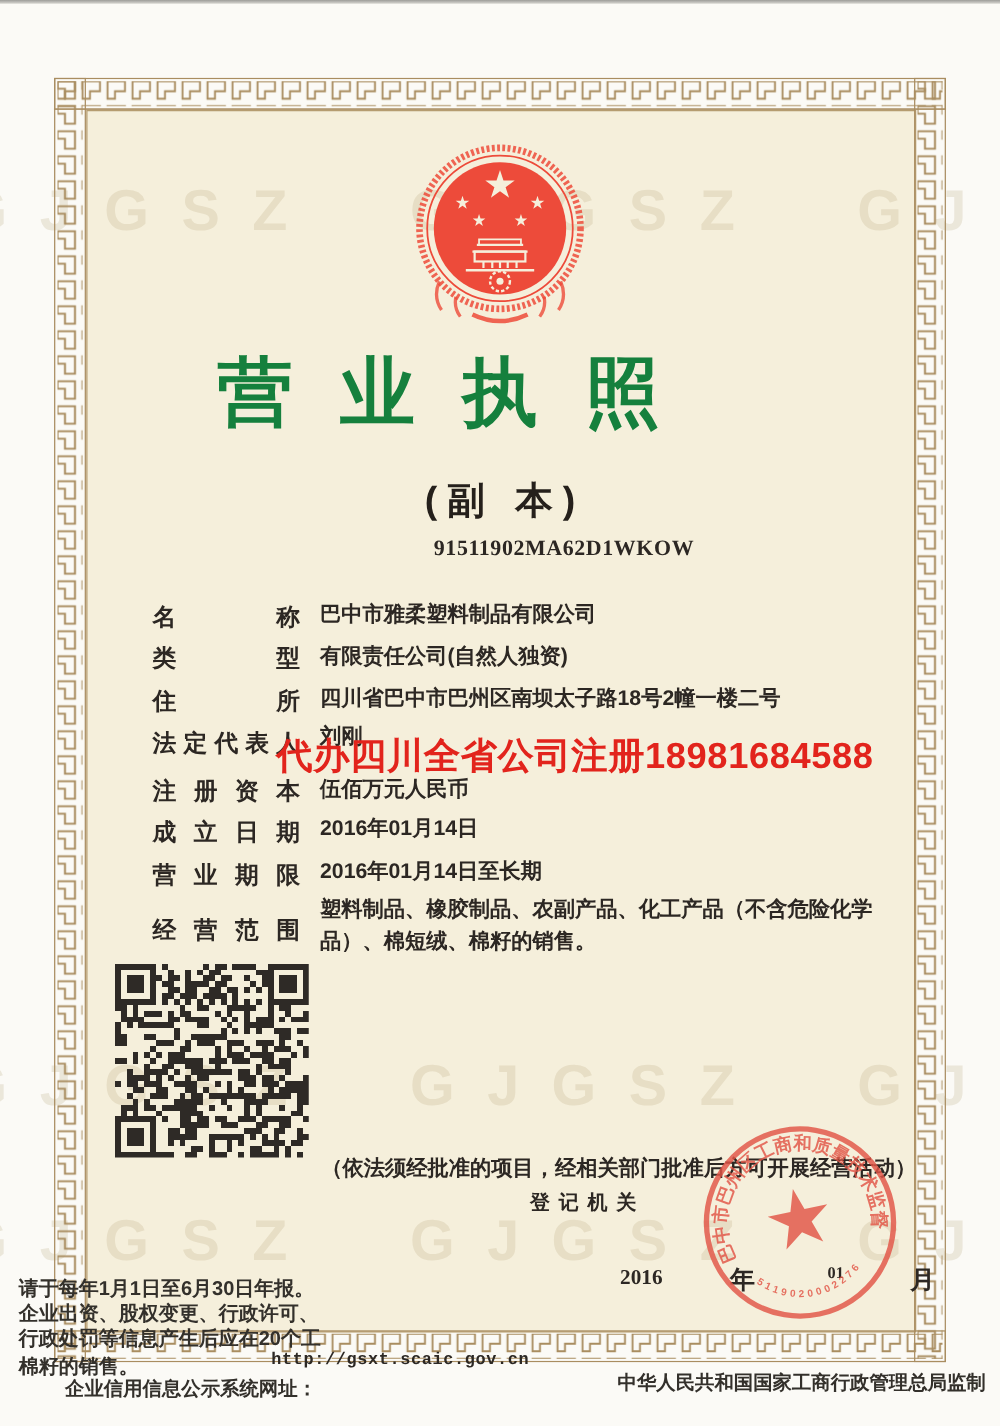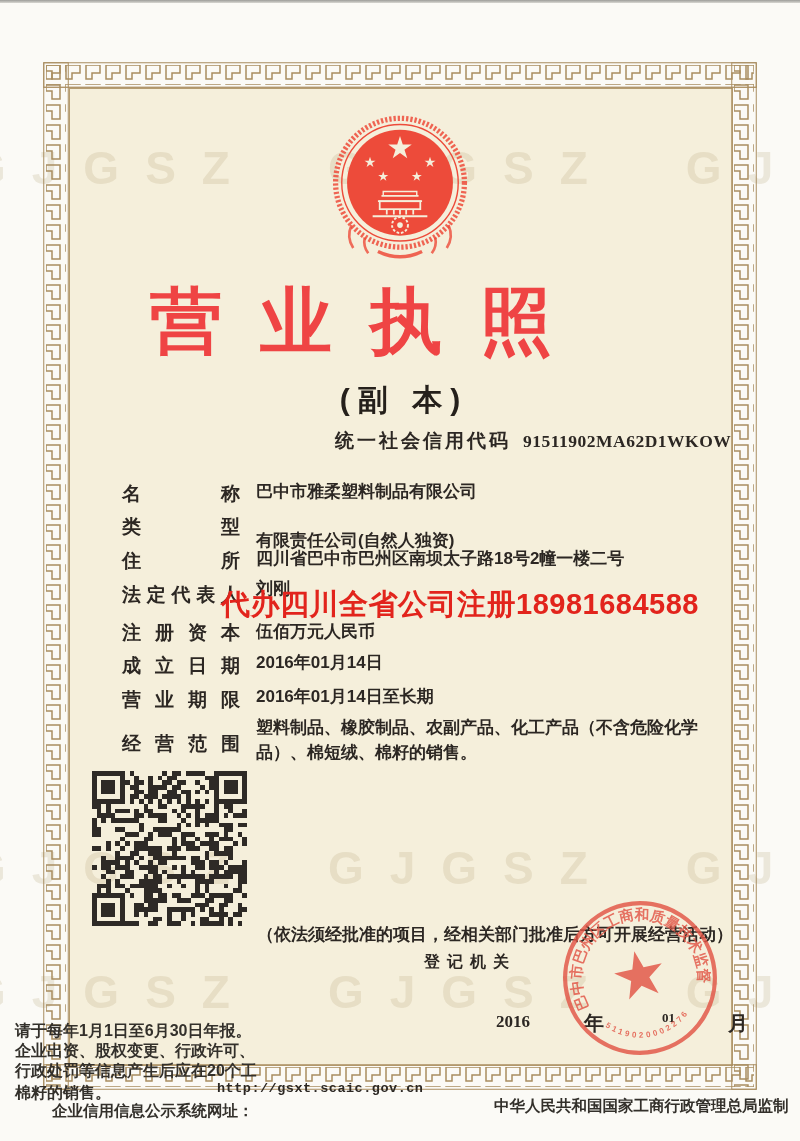--- a/index.html
+++ b/index.html
@@ -15,35 +15,35 @@
   .band{position:absolute;z-index:2;}
   
   .ghost{position:absolute;left:-30px;width:900px;white-space:nowrap;z-index:1;
          font-weight:700;font-size:46px;letter-spacing:26px;color:rgba(176,153,110,0.20);
          font-family:"Liberation Sans",sans-serif;}
   #ghost-1{top:138px;} #ghost-2{top:838px;} #ghost-3{top:962px;}
   
   #emblem{position:absolute;left:325px;top:112px;width:150px;height:152px;z-index:3;}
   
   #title{position:absolute;left:0;top:274px;width:702px;text-align:center;z-index:3;
-         font-size:72px;font-weight:900;color:#ef4444;letter-spacing:38px;text-indent:38px;
+         font-size:60px;font-weight:900;color:#15803d;letter-spacing:38px;text-indent:38px;
          font-family:"Liberation Sans",sans-serif;}
   #subtitle{position:absolute;left:0;top:380px;width:800px;text-align:center;z-index:3;
          font-size:30px;font-weight:700;color:#25201b;letter-spacing:8px;text-indent:8px;}
   #code-line{position:absolute;left:335px;top:428px;z-index:3;display:flex;align-items:baseline;}
   #code-label{font-size:19px;font-weight:700;color:#2c2723;letter-spacing:3px;}
   #code-value{font-size:17.5px;font-weight:700;color:#2c2723;margin-left:12px;
          font-family:"Liberation Serif",serif;letter-spacing:0.5px;}
   
   .flabel{position:absolute;left:122px;width:118px;z-index:3;font-size:19px;font-weight:700;
           color:#2c2723;text-align:justify;text-align-last:justify;}
   .fvalue{position:absolute;left:256px;width:470px;z-index:3;font-size:17px;font-weight:700;
           color:#2c2723;line-height:25px;}
   #lab-0{top:481px;} #val-0{top:479px;}
-  #lab-1{top:514px;} #val-1{top:512px;margin-top:16px;}
+  #lab-1{top:514px;} #val-1{top:512px;}
   #lab-2{top:548px;} #val-2{top:546px;}
   #lab-3{top:582px;} #val-3{top:548px;margin-top:28px;}
   #lab-4{top:620px;} #val-4{top:619px;}
   #lab-5{top:653px;} #val-5{top:650px;}
   #lab-6{top:687px;} #val-6{top:684px;}
   #lab-7{top:731px;} #val-7{top:715px;}
   
   #overlay-wm{position:absolute;left:221px;top:585px;z-index:5;white-space:nowrap;
         font-size:29px;font-weight:600;color:#e2241c;letter-spacing:0.5px;}
   
@@ -140,21 +140,20 @@
       <path d="M54,118 h62" stroke-width="2.4"></path>
       <circle cx="85" cy="128" r="9" stroke-dasharray="3 2" stroke-width="2.2"></circle>
       <circle cx="85" cy="128" r="3.2" fill="#f5efdb" stroke="none"></circle>
     </g>
   </svg>
 
   <div id="title">营业执照</div>
   <div id="subtitle">(副 本)</div>
 
   <div id="code-line">
-    <span id="code-label">统一社会信用代码</span>
     <span id="code-value">91511902MA62D1WKOW</span>
   </div>
 
   <div class="flabel" id="lab-0">名称</div>
   <div class="fvalue" id="val-0">巴中市雅柔塑料制品有限公司</div>
   <div class="flabel" id="lab-1">类型</div>
   <div class="fvalue" id="val-1">有限责任公司(自然人独资)</div>
   <div class="flabel" id="lab-2">住所</div>
   <div class="fvalue" id="val-2">四川省巴中市巴州区南坝太子路18号2幢一楼二号</div>
   <div class="flabel" id="lab-3">法定代表人</div>

